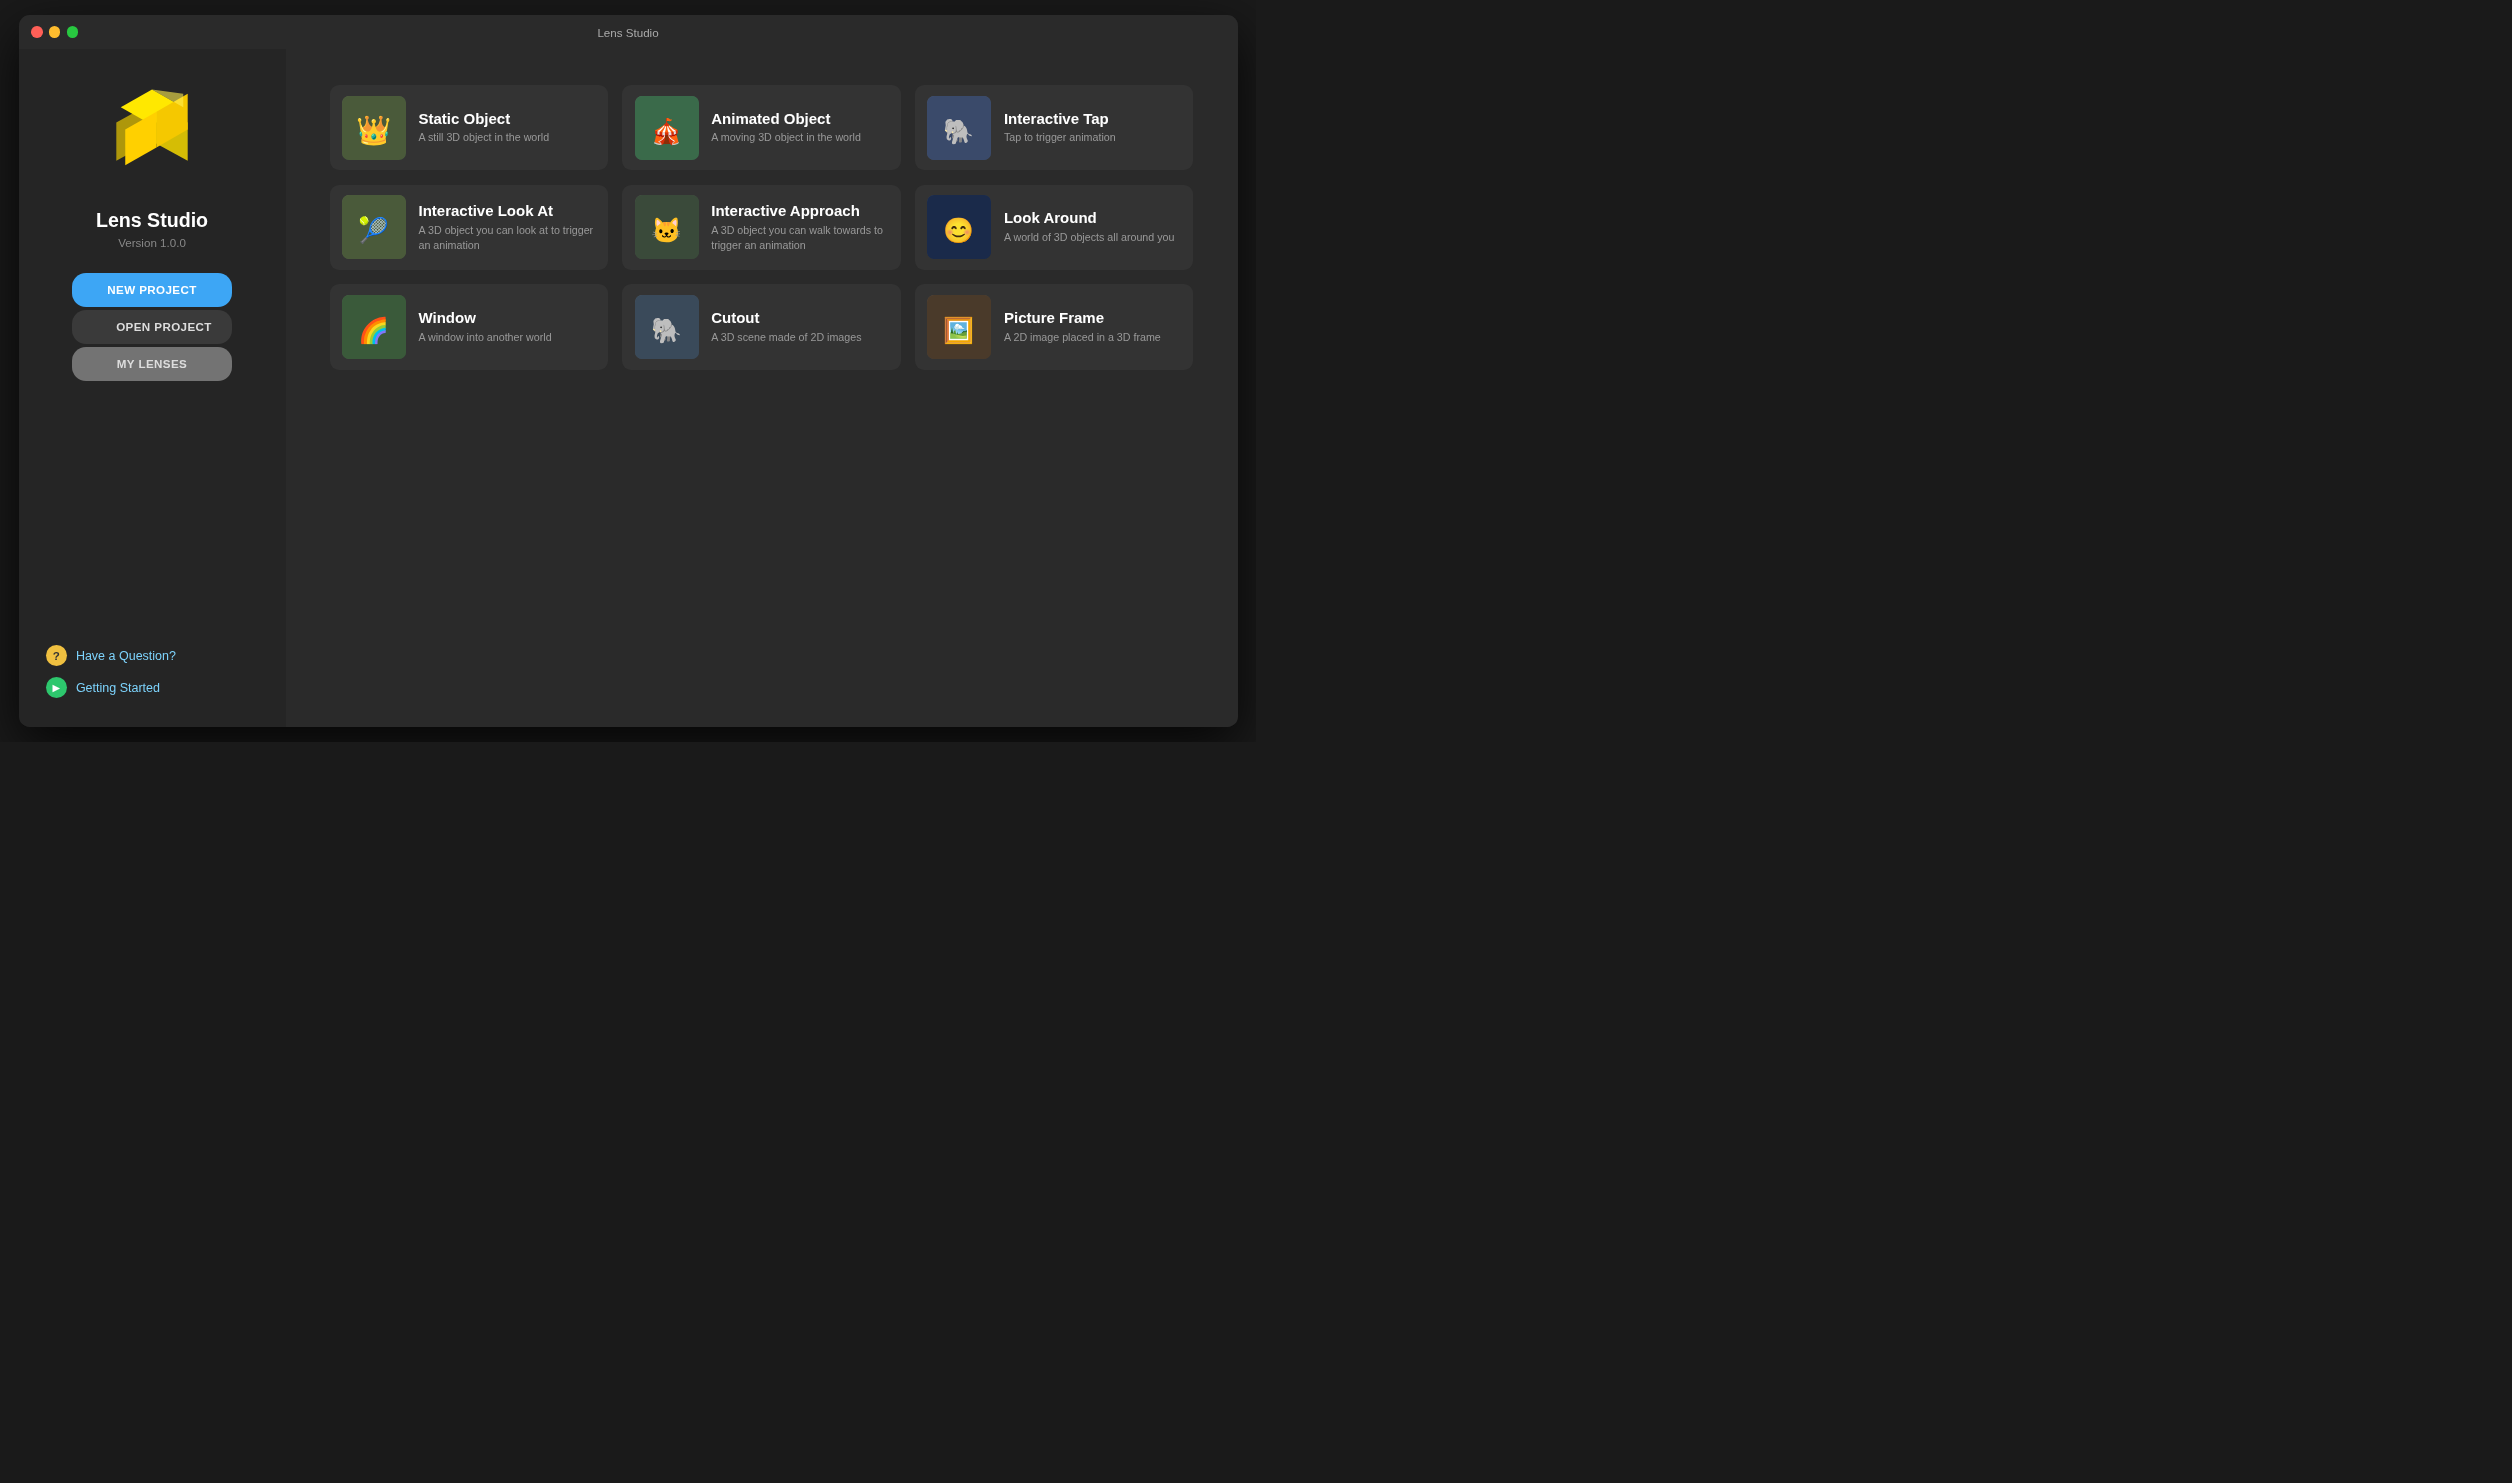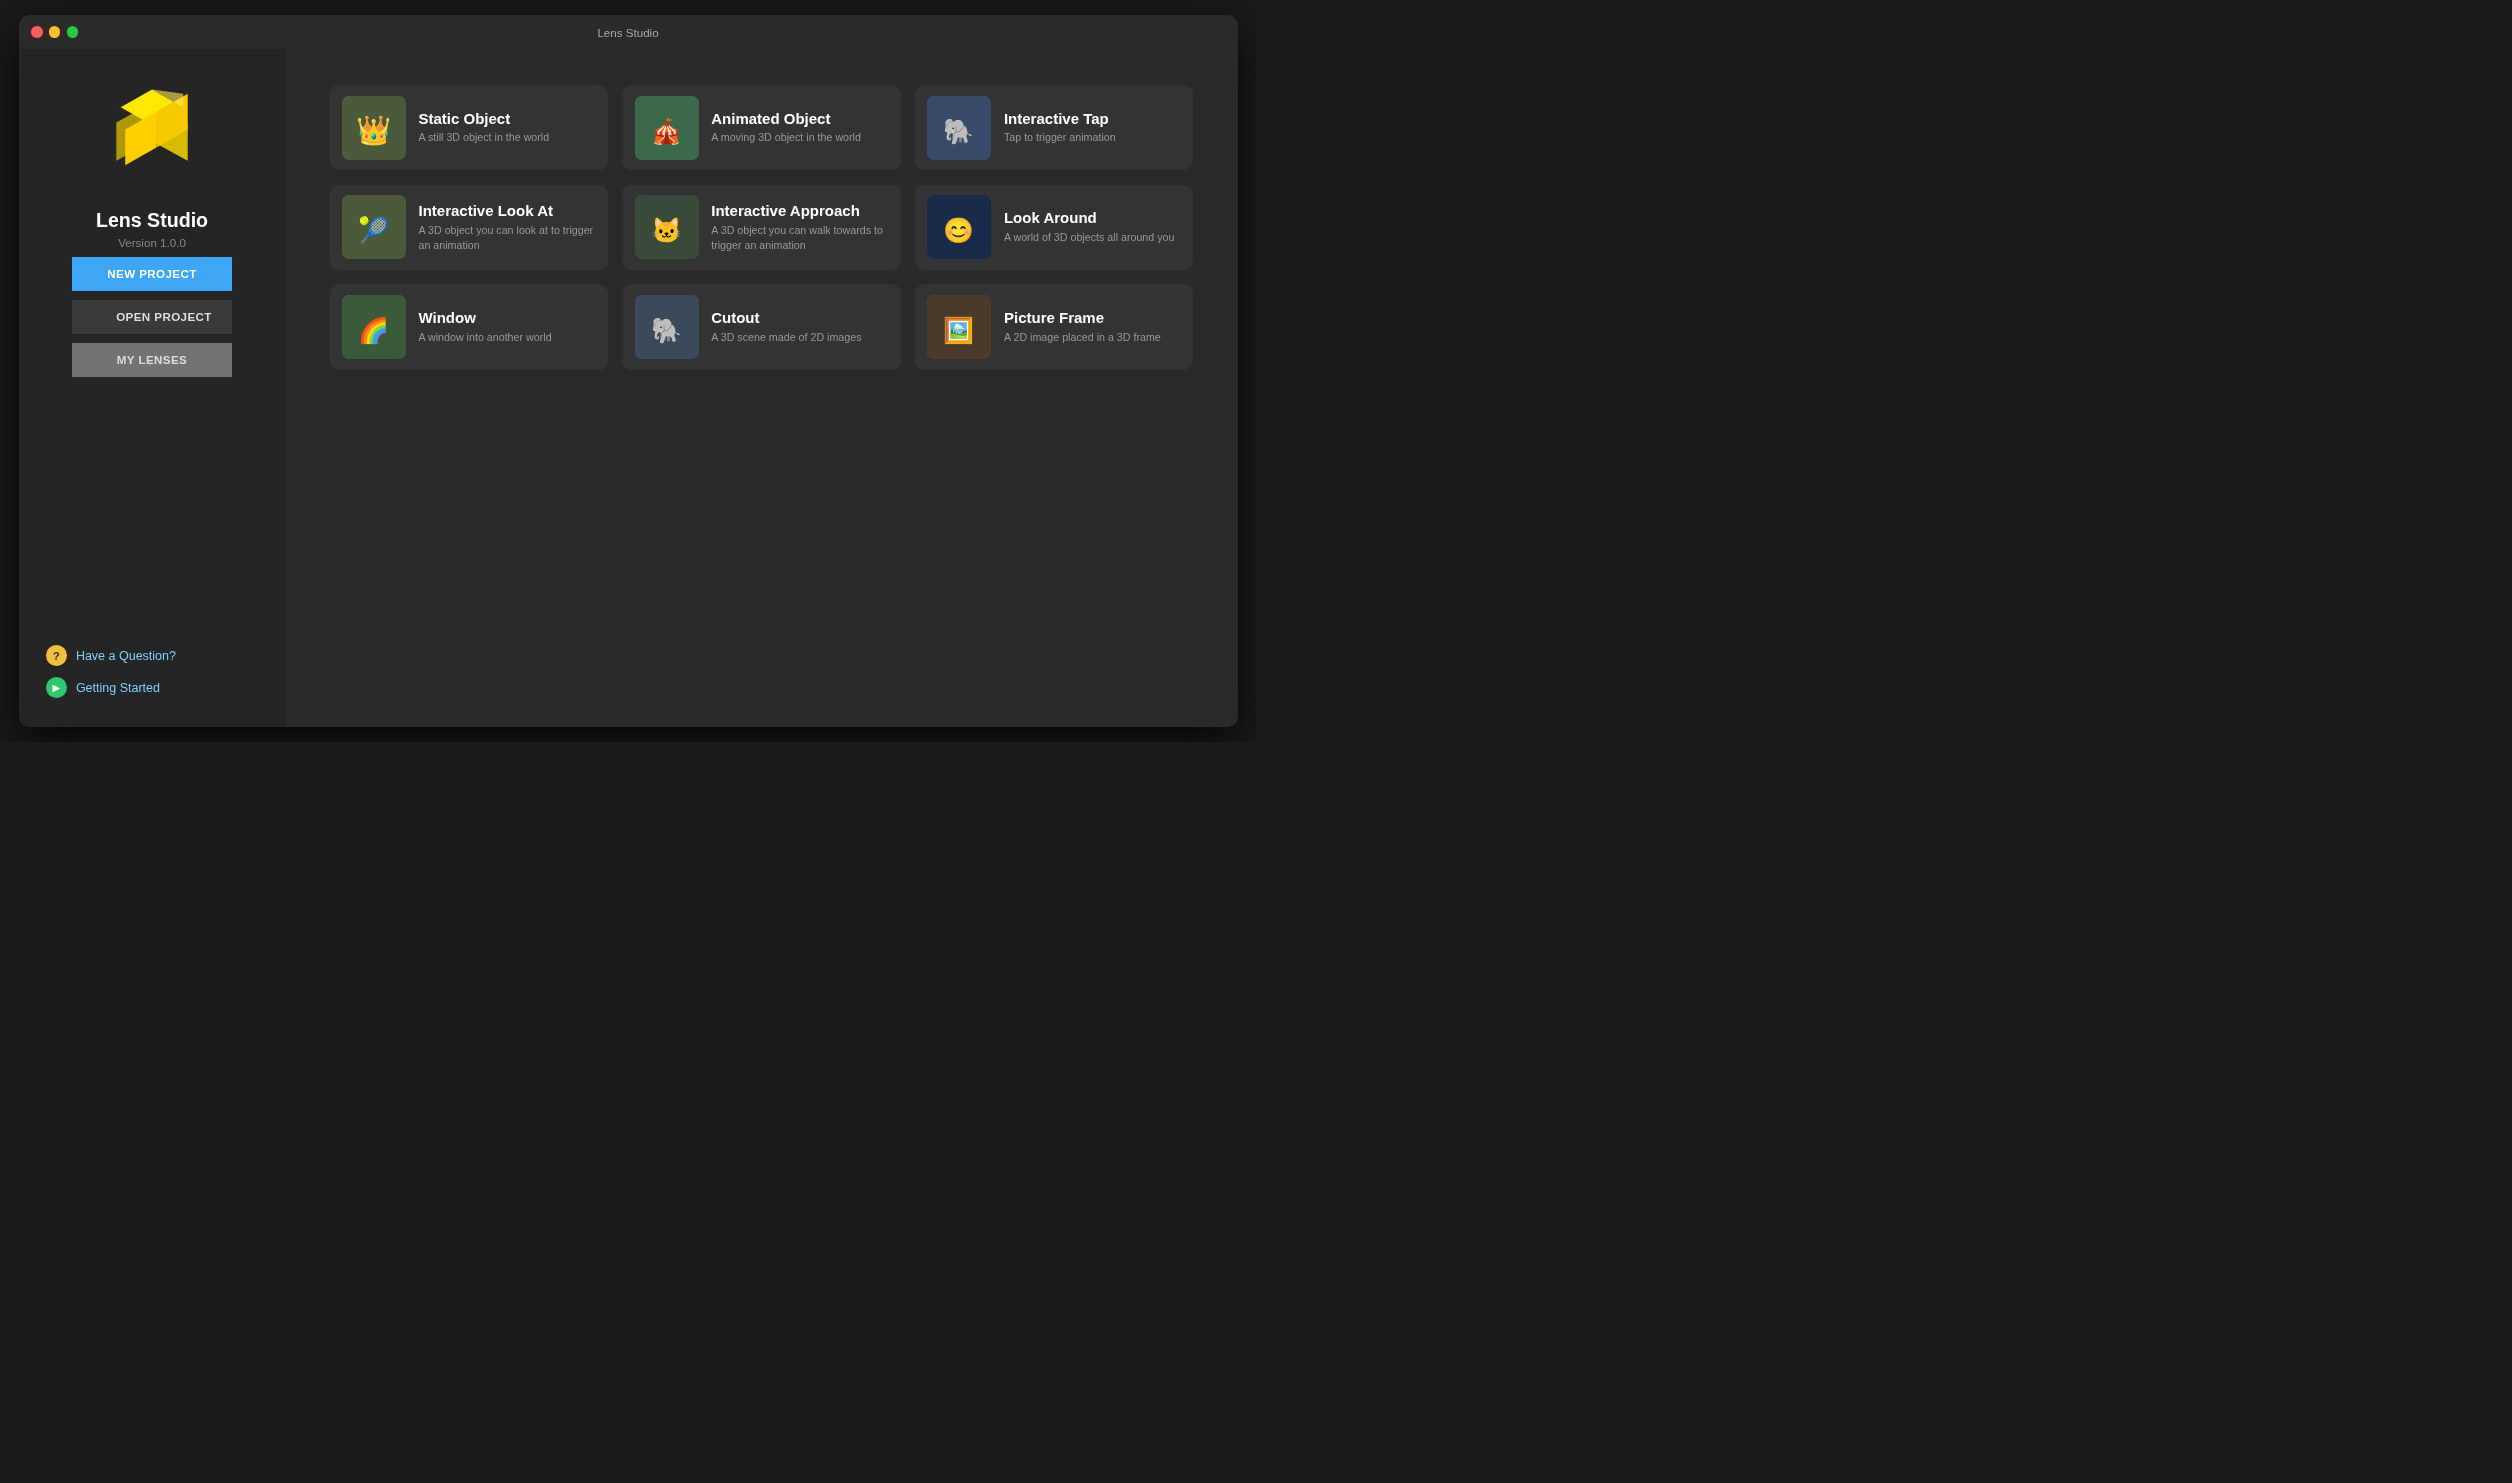--- a/index.html
+++ b/index.html
@@ -89,33 +89,33 @@
       font-size: 19.6px;
       font-weight: 700;
       text-align: center;
       margin-bottom: 3.6px;
     }
 
     .app-version {
       color: #888;
       font-size: 11.6px;
       text-align: center;
-      margin-bottom: 8px;
+      margin-bottom: 24px;
     }
 
     .sidebar-btn {
       width: 160px;
       height: 34px;
-      border-radius: 0;
+      border-radius: 14px;
       border: none;
       font-size: 11.6px;
       font-weight: 700;
       letter-spacing: 0.4px;
       cursor: pointer;
-      margin-bottom: 9px;
+      margin-bottom: 3px;
       display: flex;
       align-items: center;
       justify-content: center;
     }
 
     .btn-new-project {
       background: #3da6f5;
       color: #fff;
     }
 

